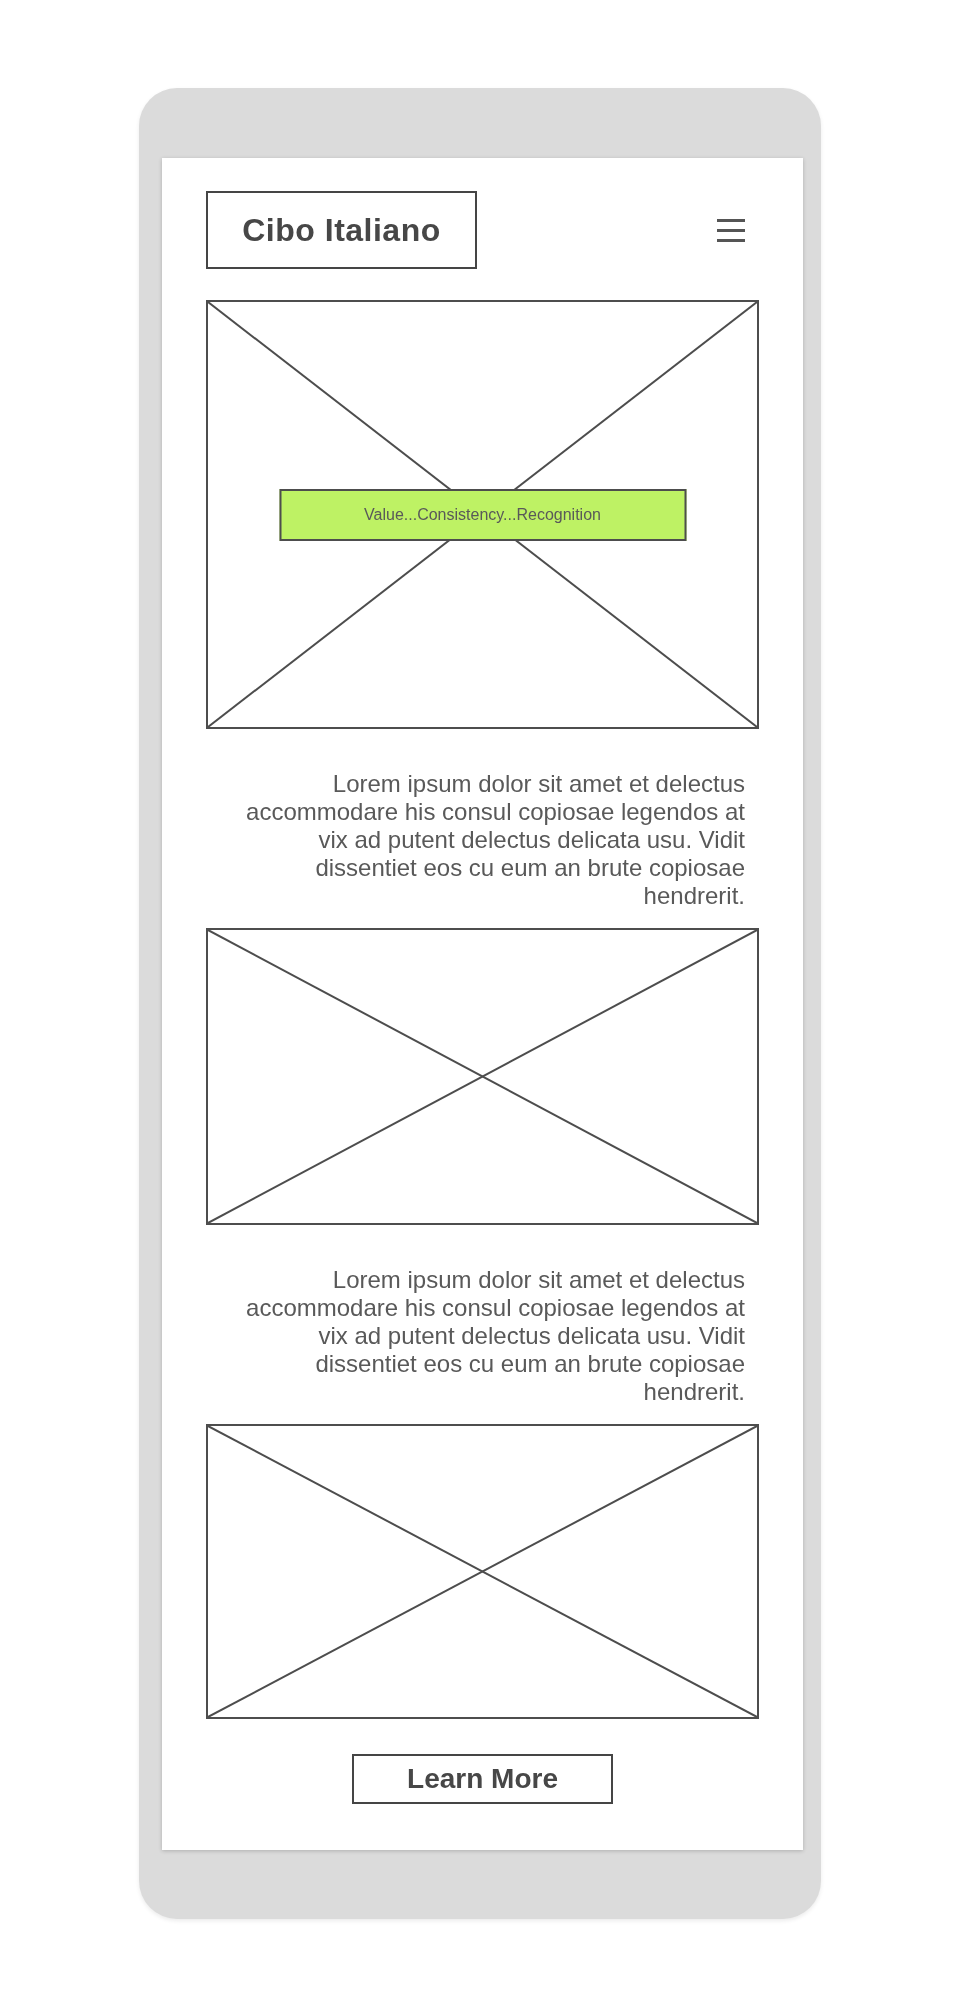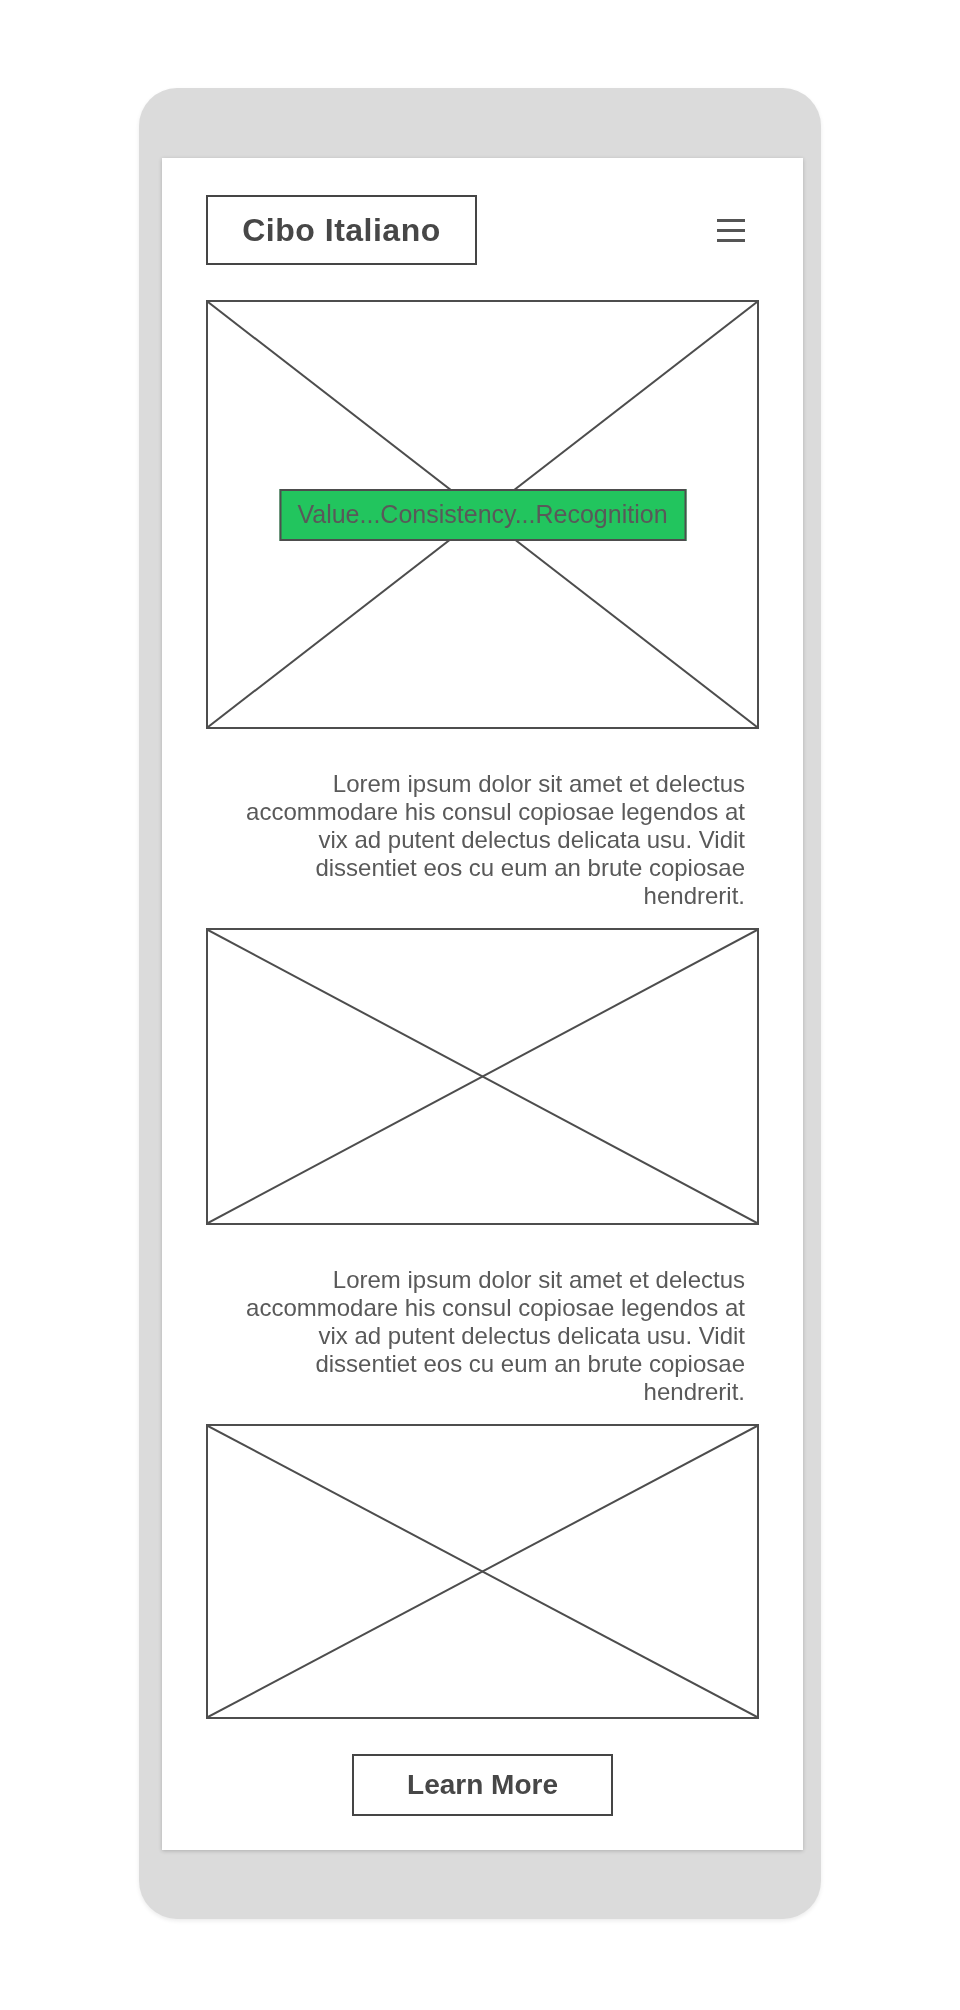--- a/index.html
+++ b/index.html
@@ -35,21 +35,21 @@
     padding: 37px 44px 0 44px;
   }
   .topbar {
     height: 70px;
     display: flex;
     align-items: center;
     justify-content: space-between;
     margin-bottom: 35px;
   }
   .logo-box {
-    width: 271px; height: 70px;
+    width: 271px; height: 78px;
     border: 2px solid var(--c-dark);
     background: #ffffff;
     display: flex; align-items: center; justify-content: center;
     font-size: 32px; font-weight: bold;
     color: var(--c-heading);
     letter-spacing: 0.5px;
   }
   .hamburger {
     width: 28px;
     margin-right: 14px;
@@ -72,39 +72,39 @@
   .placeholder svg { position: absolute; left: 0; top: 0; width: 100%; height: 100%; display: block; }
   .placeholder line { stroke: var(--c-line); stroke-width: 2; }
   .hero { height: 429px; }
   .img-mid { height: 297px; }
   .img-low { height: 295px; }
   .hero-overlay {
     position: absolute;
     left: 50%; top: 50%;
     transform: translate(-50%, -50%);
     width: 407px; height: 52px;
-    background: #22c55e;
+    background: #bef264;
     border: 2px solid var(--c-line);
     display: flex; align-items: center; justify-content: center;
-    font-size: 25px;
+    font-size: 16px;
     color: var(--c-body);
     white-space: nowrap;
   }
   .body-text {
     width: 525px;
     margin: 41px auto 18px auto;
     text-align: right;
     font-size: 24px;
     line-height: 28px;
     color: var(--c-body);
   }
   .cta {
     display: block;
     margin: 35px auto 0 auto;
-    width: 261px; height: 62px;
+    width: 261px; height: 50px;
     background: #ffffff;
     border: 2px solid var(--c-dark);
     font-family: "Liberation Sans", sans-serif;
     font-size: 28px; font-weight: bold;
     color: var(--c-heading);
     cursor: pointer;
   }
 </style>
 </head>
 <body>

